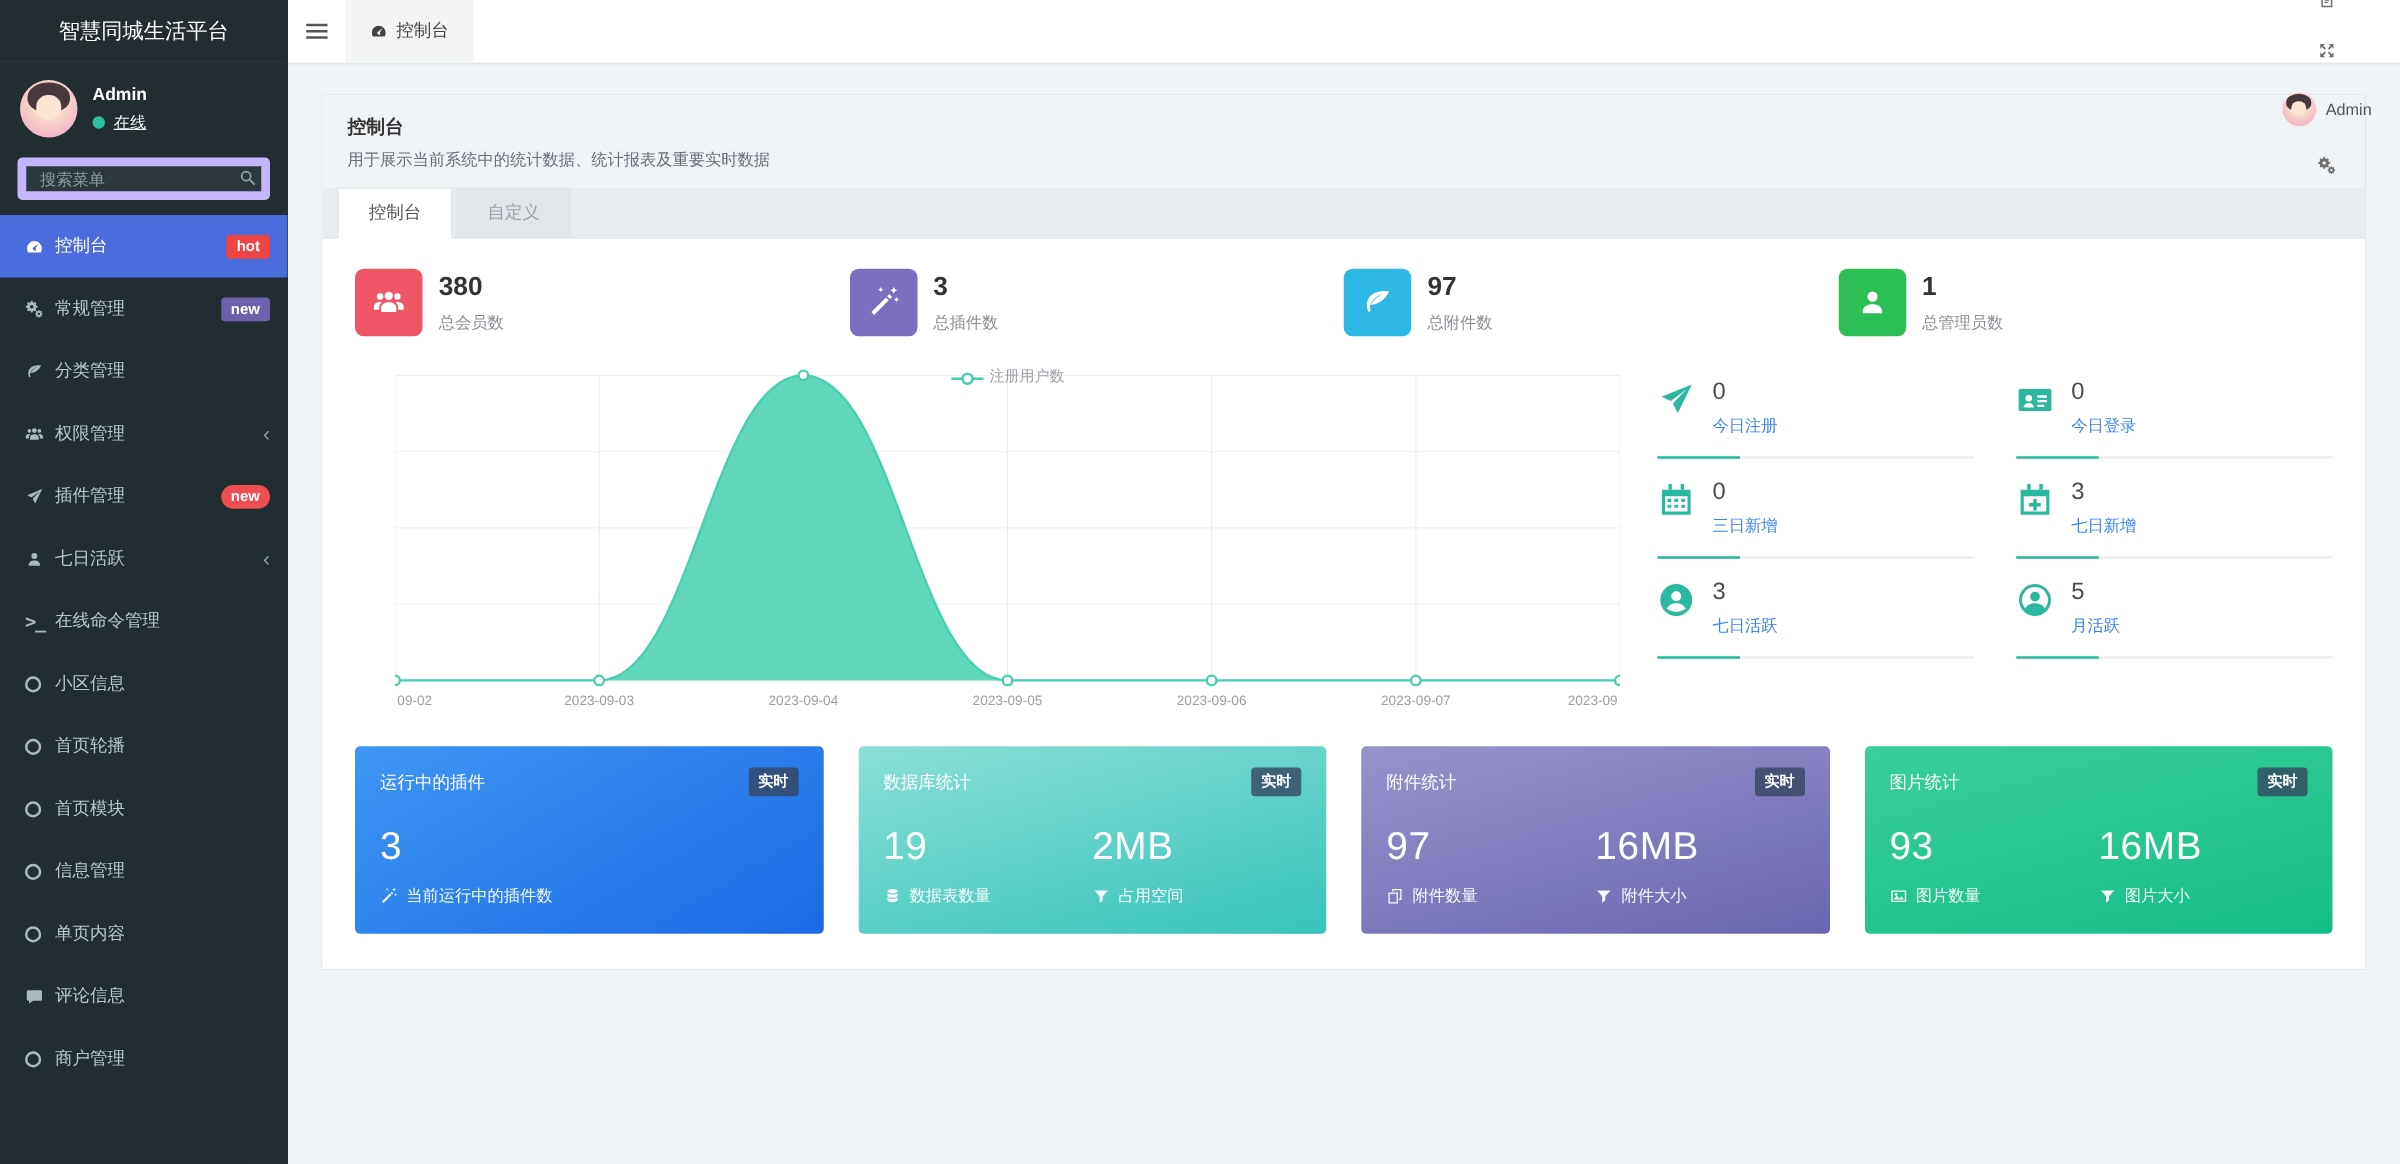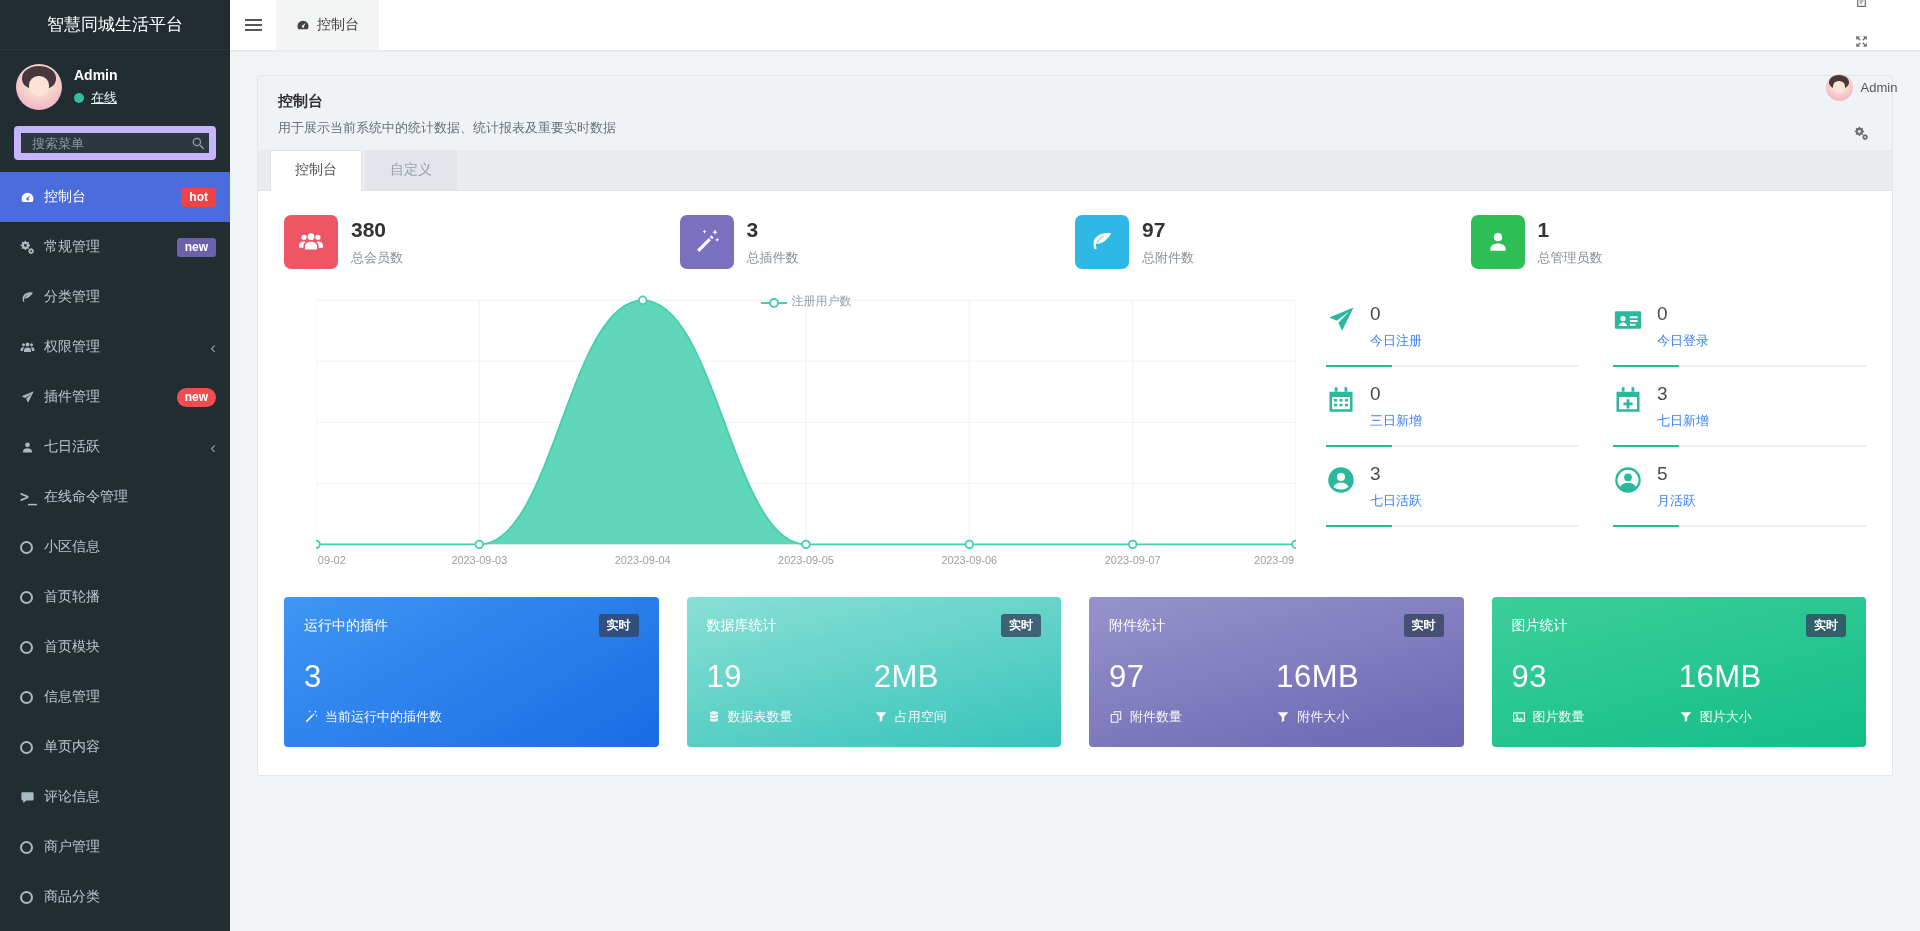--- a/index.html
+++ b/index.html
@@ -287,26 +287,20 @@
             <use href="#i-comment"></use>
           </svg>
         </span>
       <span>评论信息</span>
     </li>
     <li>
       <span class="mi">
           <span class="circle-o"></span>
         </span>
       <span>商户管理</span>
-    </li>
-    <li>
-      <span class="mi">
-          <span class="circle-o"></span>
-        </span>
-      <span>商品分类</span>
     </li>
   </ul>
 </aside>
 
 <header class="topbar">
   <div class="burger">
       <span class="bars"></span>
     </div>
   <div class="top-tab">
     <span><svg class="ic">

